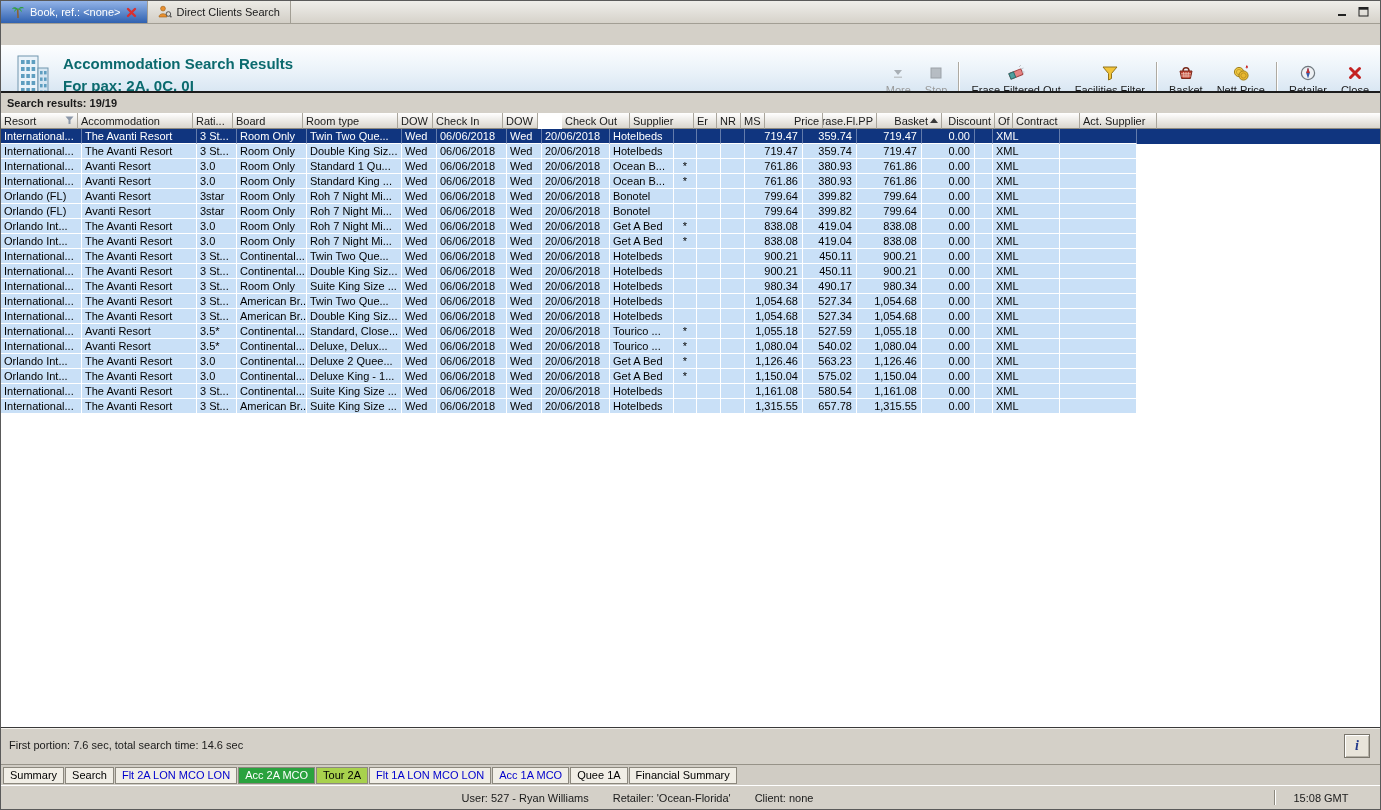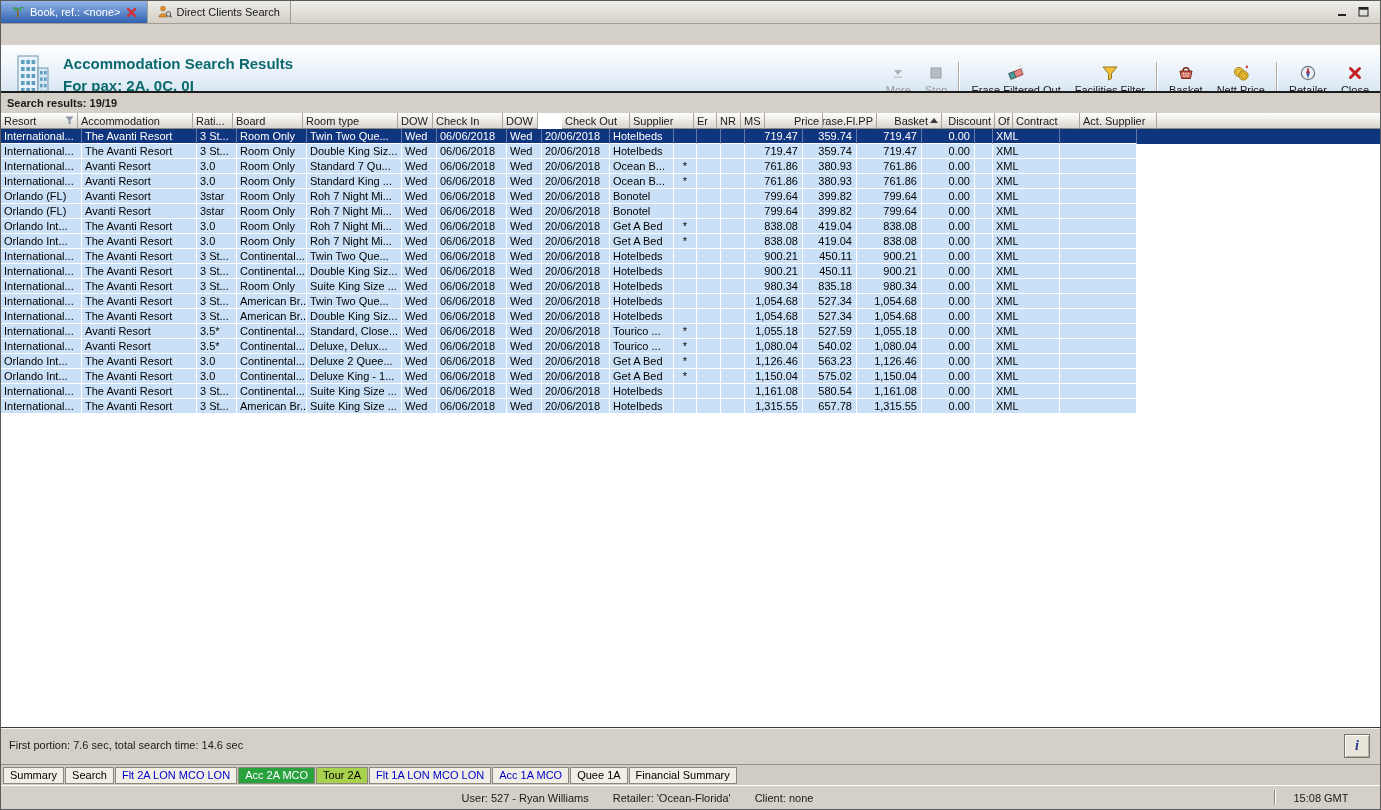--- a/index.html
+++ b/index.html
@@ -416,21 +416,21 @@
         <div class="td right" style="width: 53px;">0.00</div>
         <div class="td" style="width: 18px;"></div>
         <div class="td" style="width: 67px;">XML</div>
         <div class="td" style="width: 77px;"></div>
       </div>
       <div class="tr">
         <div class="td" style="width: 81px;">International...</div>
         <div class="td" style="width: 115px;">Avanti Resort</div>
         <div class="td" style="width: 40px;">3.0</div>
         <div class="td" style="width: 70px;">Room Only</div>
-        <div class="td" style="width: 95px;">Standard 7 Qu...</div>
+        <div class="td" style="width: 95px;">Standard 1 Qu...</div>
         <div class="td" style="width: 35px;">Wed</div>
         <div class="td" style="width: 70px;">06/06/2018</div>
         <div class="td" style="width: 35px;">Wed</div>
         <div class="td" style="width: 68px;">20/06/2018</div>
         <div class="td" style="width: 64px;">Ocean B...</div>
         <div class="td center" style="width: 23px;">*</div>
         <div class="td" style="width: 24px;"></div>
         <div class="td" style="width: 24px;"></div>
         <div class="td right" style="width: 58px;">761.86</div>
         <div class="td right" style="width: 54px;">380.93</div>
@@ -602,21 +602,21 @@
         <div class="td" style="width: 95px;">Suite King Size ...</div>
         <div class="td" style="width: 35px;">Wed</div>
         <div class="td" style="width: 70px;">06/06/2018</div>
         <div class="td" style="width: 35px;">Wed</div>
         <div class="td" style="width: 68px;">20/06/2018</div>
         <div class="td" style="width: 64px;">Hotelbeds</div>
         <div class="td center" style="width: 23px;"></div>
         <div class="td" style="width: 24px;"></div>
         <div class="td" style="width: 24px;"></div>
         <div class="td right" style="width: 58px;">980.34</div>
-        <div class="td right" style="width: 54px;">835.18</div>
+        <div class="td right" style="width: 54px;">490.17</div>
         <div class="td right" style="width: 65px;">980.34</div>
         <div class="td right" style="width: 53px;">0.00</div>
         <div class="td" style="width: 18px;"></div>
         <div class="td" style="width: 67px;">XML</div>
         <div class="td" style="width: 77px;"></div>
       </div>
       <div class="tr">
         <div class="td" style="width: 81px;">International...</div>
         <div class="td" style="width: 115px;">The Avanti Resort</div>
         <div class="td" style="width: 40px;">3 St...</div>

